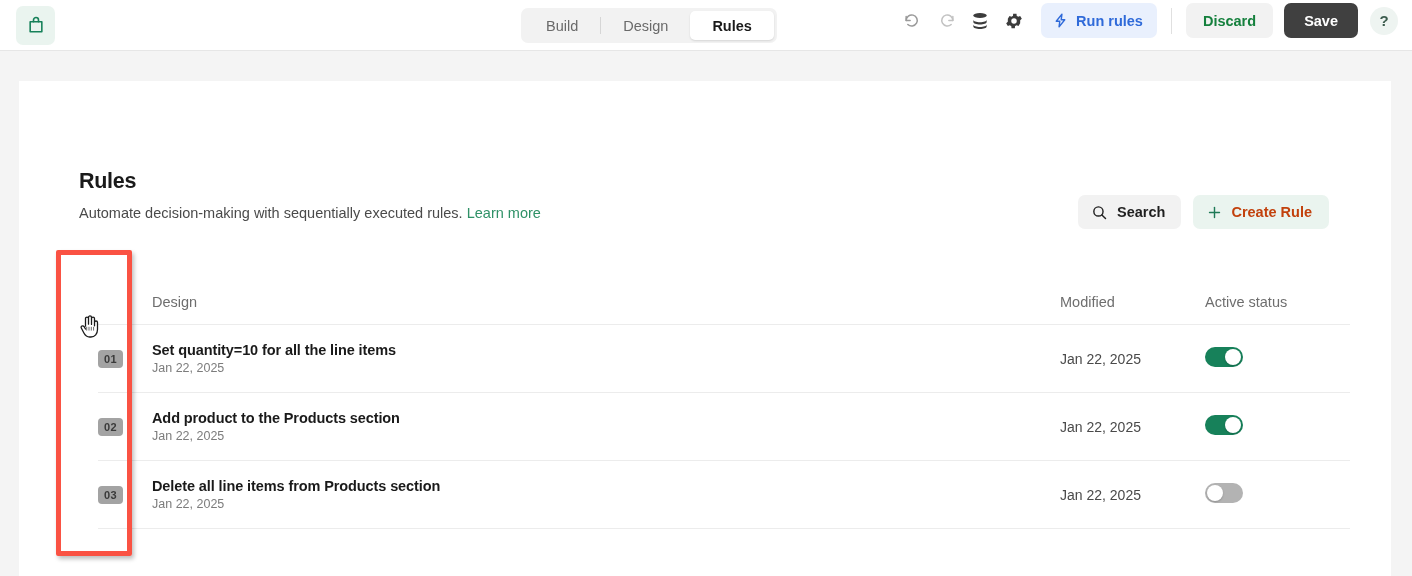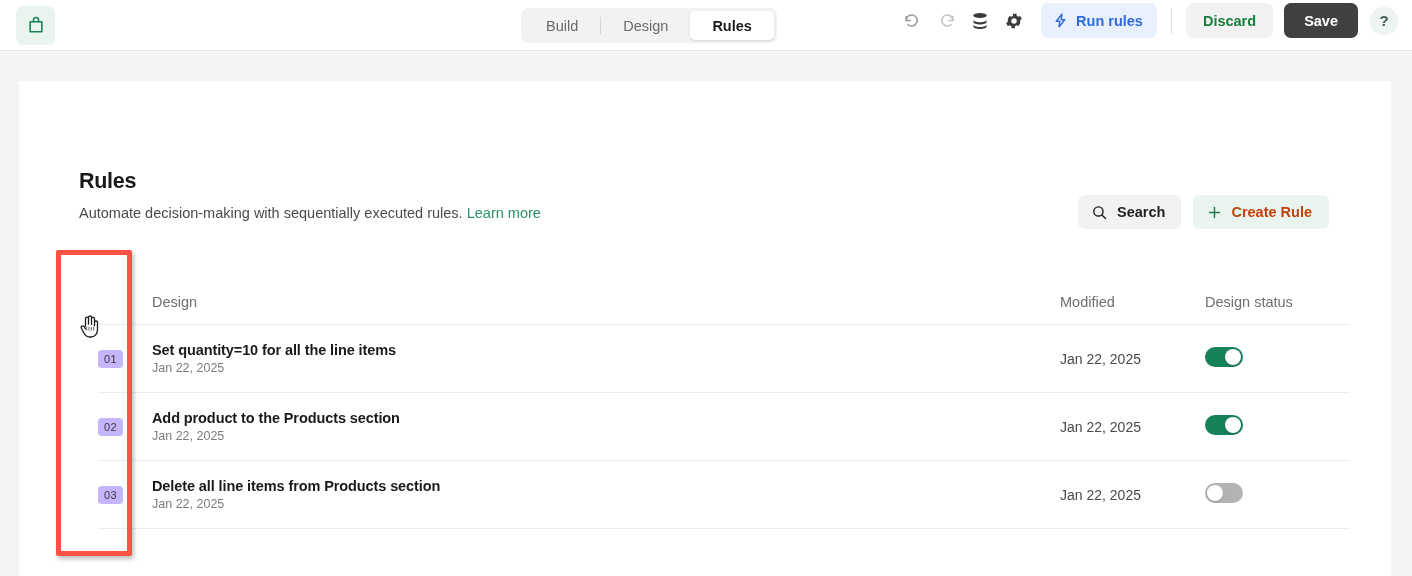--- a/index.html
+++ b/index.html
@@ -171,23 +171,23 @@
   .tbody-row { height: 68px; }
   .tbody-row:last-child { border-bottom: 1px solid #ececec; }
 
   .c-order { width: 54px; flex: 0 0 54px; }
   .c-title { flex: 1 1 auto; padding-left: 0px; }
   .c-modified { width: 145px; flex: 0 0 145px; }
   .c-status { width: 145px; flex: 0 0 145px; }
 
   .order-badge {
     display: inline-block;
-    background: #c4b5fd;
+    background: #a3a3a3;
     color: #3a3a3a;
-    font-size: 11px; font-weight: normal;
+    font-size: 11px; font-weight: bold;
     border-radius: 4px;
     padding: 3px 6px;
     letter-spacing: 0.3px;
   }
   .rule-title {
     font-size: 14.5px; font-weight: bold; color: #1a1a1a;
     letter-spacing: -0.1px;
   }
   .rule-date {
     margin-top: 3px;
@@ -330,21 +330,21 @@
         <span>Create Rule</span>
       </button>
     </div>
 
     <div class="table">
 
       <div class="trow thead">
         <div class="cell c-order"></div>
         <div class="cell c-title">Design</div>
         <div class="cell c-modified">Modified</div>
-        <div class="cell c-status">Design status</div>
+        <div class="cell c-status">Active status</div>
       </div>
 
       <div class="trow tbody-row">
         <div class="c-order">
           <span class="order-badge">01</span>
         </div>
         <div class="c-title">
           <div class="rule-title">Set quantity=10 for all the line items</div>
           <div class="rule-date">Jan 22, 2025</div>
         </div>

